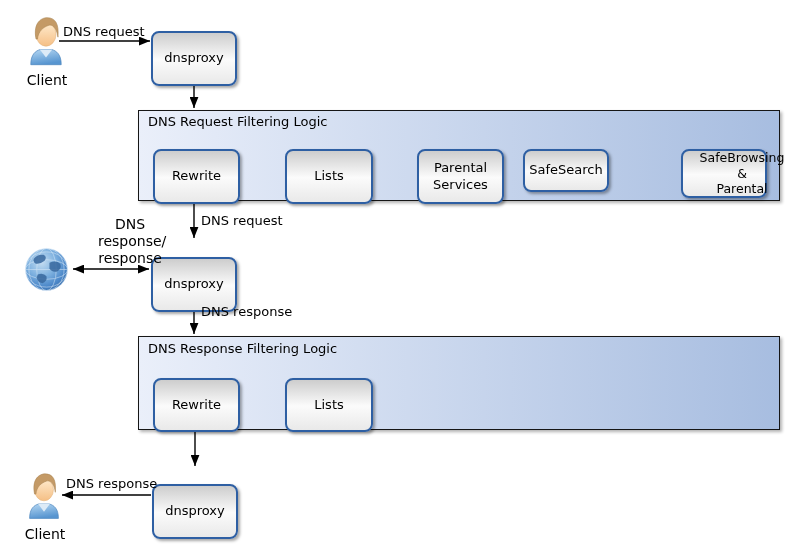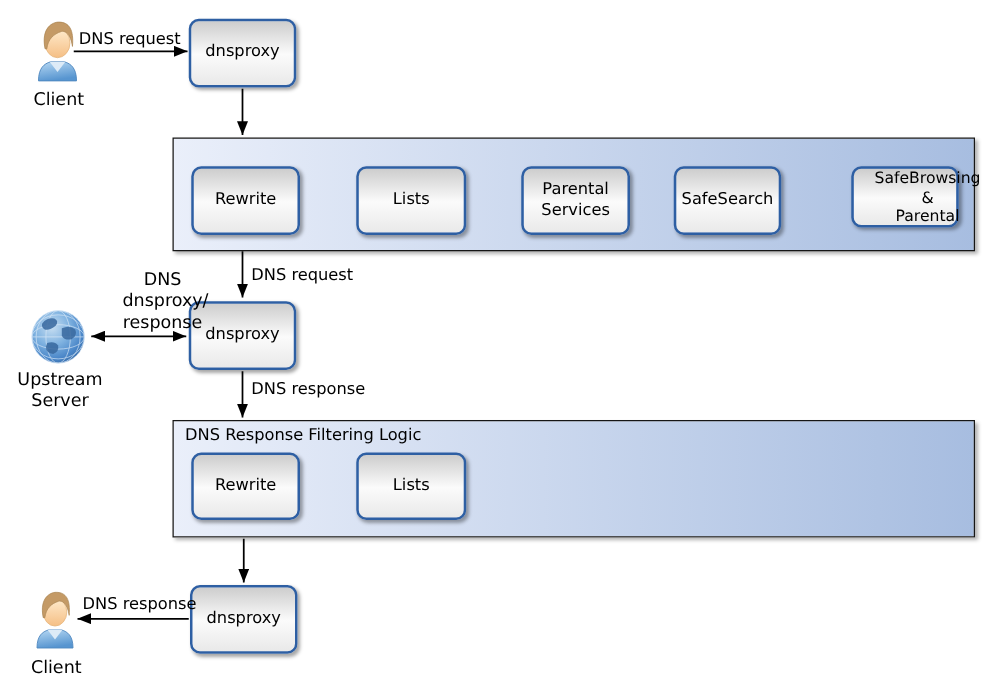--- a/index.html
+++ b/index.html
@@ -10,21 +10,21 @@
     background:#ffffff; overflow:hidden;
   }
   
   .node {
     position:absolute;
     border:2px solid #2e5fa3;
     border-radius:8px;
     background:linear-gradient(to bottom, #cdcdcd 0%, #fbfbfb 52%, #e9e9e9 100%);
     box-shadow:2px 2px 3px rgba(0,0,0,0.35);
     display:flex; flex-direction:column; align-items:center; justify-content:center;
-    font-size:13px; line-height:1.25; text-align:center;
+    font-size:13px; line-height:1.25; text-align:center;margin-top:16px;
   }
   
   .group {
     position:absolute;
     border:1.5px solid #161616;
     background:linear-gradient(to right, #eaeffa 0%, #a7bde0 100%);
     box-shadow:2px 2px 3px rgba(0,0,0,0.3);
   }
   .group-title { position:absolute; font-size:13px; white-space:nowrap; }
   .lbl { position:absolute; font-size:13px; white-space:nowrap; }
@@ -77,34 +77,35 @@
   </div>
   <div class="lbl-block" style="left:21px; top:72px; width:52px;">Client</div>
 
   <div class="lbl" style="left:63px; top:24px;">DNS request</div>
 
   <div class="node" style="left:151px; top:15px; width:86px; height:55px;">
     <span>dnsproxy</span>
   </div>
 
   <div class="group" style="left:138px; top:110px; width:642px; height:91px;"></div>
+  <div class="group-title" style="left:148px; top:114px;">DNS Request Filtering Logic</div>
 
   <div class="node" style="left:153px; top:133px; width:87px; height:55px;">
     <span>Rewrite</span>
     <span></span>
   </div>
   <div class="node" style="left:285px; top:133px; width:88px; height:55px;">
     <span>Lists</span>
     <span></span>
   </div>
   <div class="node" style="left:417px; top:133px; width:87px; height:55px;">
     <span>Parental</span>
     <span>Services</span>
   </div>
-  <div class="node" style="left:539px; top:133px; width:86px; height:55px;">
+  <div class="node" style="left:523px; top:133px; width:86px; height:43px;">
     <span>SafeSearch</span>
     <span></span>
   </div>
   <div class="node" style="left:681px; top:133px; width:86px; height:49px; font-size:12.5px;padding-left:36px;">
     <span>SafeBrowsing</span>
     <span>&amp; Parental</span>
   </div>
 
   <div class="lbl" style="left:201px; top:213px;">DNS request</div>
 
@@ -131,28 +132,24 @@
         <ellipse cx="23" cy="23" rx="21.5" ry="18"></ellipse>
         <line x1="1.5" y1="23" x2="44.5" y2="23"></line>
       </g>
       <g fill="#38689e" opacity="0.85">
         <path d="M10,12 Q14,7 20,8 Q24,10 21,14 Q16,18 12,17 Q9,15 10,12 Z"></path>
         <path d="M26,16 Q33,13 37,17 Q39,22 34,25 Q28,26 26,22 Z"></path>
         <path d="M14,28 Q20,26 23,30 Q24,35 19,37 Q13,36 13,31 Z"></path>
       </g>
     </svg>
   </div>
-  <div class="lbl-block" style="left:12px; top:296px; width:72px;">
-    <div>Upstream</div>
-    <div>Server</div>
-  </div>
 
   <div class="lbl-block" style="left:78px; top:216px; width:64px;margin-left:20px;">
     <div>DNS</div>
-    <div>dnsproxy/</div>
+    <div>response/</div>
     <div>response</div>
   </div>
 
   <div class="lbl" style="left:201px; top:304px;">DNS response</div>
 
   <div class="group" style="left:138px; top:336px; width:642px; height:94px;"></div>
   <div class="group-title" style="left:148px; top:341px;">DNS Response Filtering Logic</div>
 
   <div class="node" style="left:153px; top:362px; width:87px; height:54px;">
     <span>Rewrite</span>

